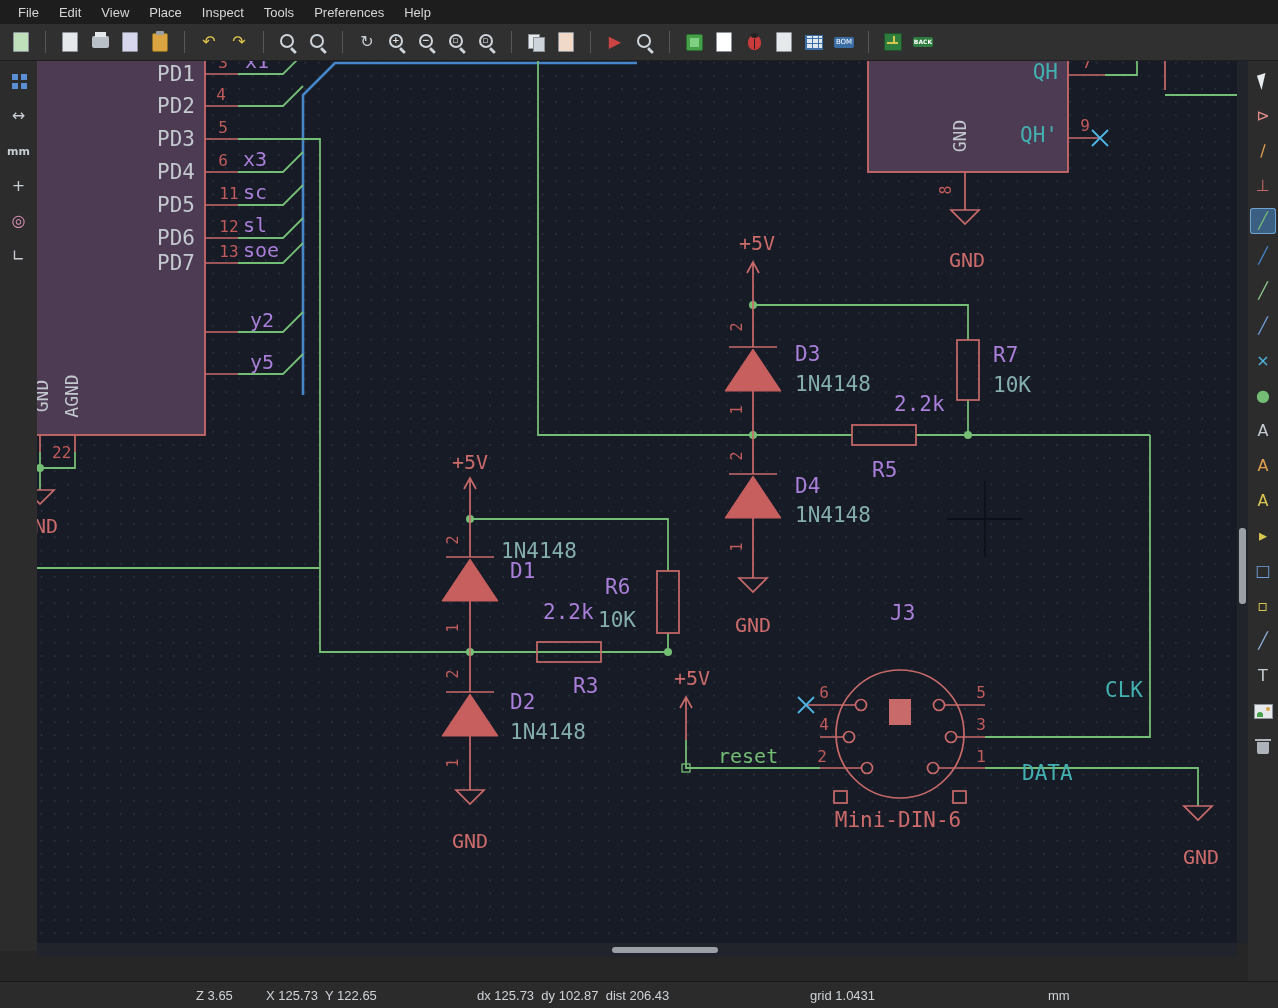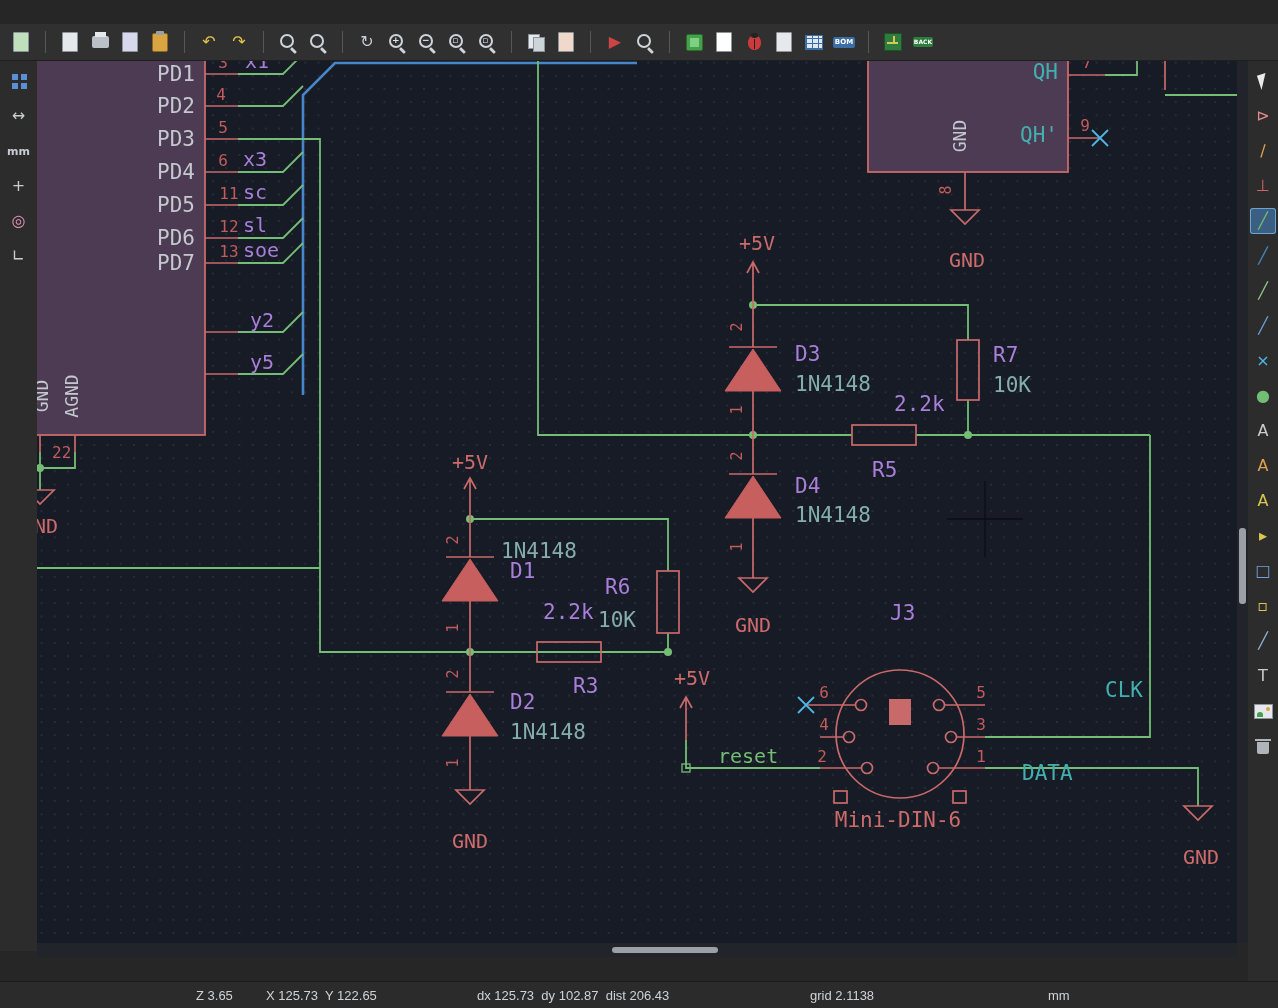--- a/index.html
+++ b/index.html
@@ -40,21 +40,21 @@
   .g.chip::before{content:"";position:absolute;inset:3px;background:#7fd083;}
   .g.board{width:16px;height:16px;background:#2e7d3f;border:1px solid #1d5228;position:relative;}
   .g.board::before{content:"";position:absolute;left:2px;top:8px;width:11px;height:2px;background:#d9c850;}
   .g.board::after{content:"";position:absolute;left:8px;top:2px;width:2px;height:8px;background:#d9c850;}
   .g.grid9{width:16px;height:13px;border:1px solid #3a6ea5;background:
      repeating-linear-gradient(0deg,#3a6ea5 0 1px,transparent 1px 5px),
      repeating-linear-gradient(90deg,#3a6ea5 0 1px,transparent 1px 6px),#dfe7f0;}
   .g.sheets{position:relative;width:18px;height:18px;}
   .g.sheets::before{content:"";position:absolute;left:1px;top:1px;width:10px;height:13px;background:#e6e9ec;border:1px solid #8d939a;}
   .g.sheets::after{content:"";position:absolute;left:6px;top:4px;width:10px;height:13px;background:#cdd4da;border:1px solid #8d939a;}
-  .g.bomtag{font-size:7px;font-weight:bold;color:#fff;background:#3a6ea5;padding:2px;border-radius:2px;width:auto;height:auto;text-align:right;}
+  .g.bomtag{font-size:7px;font-weight:normal;color:#fff;background:#3a6ea5;padding:2px;border-radius:2px;width:auto;height:auto;text-align:right;}
   .g.backtag{font-size:6px;font-weight:bold;color:#fff;background:#2e7d3f;padding:2px 1px;border-radius:2px;width:auto;height:auto;}
   .g.cursor{width:0;height:0;border-top:15px solid #e8ecef;border-right:9px solid transparent;transform:rotate(-18deg);}
   .g.trash{width:12px;height:12px;background:#aeb4ba;border-radius:0 0 2px 2px;position:relative;margin-top:3px;}
   .g.trash::before{content:"";position:absolute;top:-3px;left:-2px;width:16px;height:2px;background:#aeb4ba;}
   .g.pic{width:17px;height:13px;background:#e6e9ec;border:1px solid #8d939a;position:relative;}
   .g.pic::before{content:"";position:absolute;left:2px;bottom:1px;width:6px;height:5px;background:#45a049;border-radius:50% 50% 0 0;}
   .g.pic::after{content:"";position:absolute;right:2px;top:2px;width:4px;height:4px;background:#d9a441;border-radius:50%;}
   .g.grid4{width:6px;height:6px;background:#5b8fd4;box-shadow:9px 0 #5b8fd4,0 9px #5b8fd4,9px 9px #5b8fd4;
            transform:translate(-4px,-4px);}
 
@@ -84,20 +84,30 @@
   .hscroll .thumb{position:absolute;left:575px;top:4px;width:106px;height:6px;background:var(--scroll-thumb);border-radius:3px;}
   .statusbar{position:absolute;left:0;top:981px;width:100%;height:27px;background:var(--status-bg);
              border-top:1px solid #1a1a1a;color:#cfd3d7;font-size:13px;}
   .statusbar span{position:absolute;top:6px;white-space:pre;}
 </style>
 </head>
 <body>
 
 <div id="window">
 
+  <div class="menubar">
+    <span class="menu-item">File</span>
+    <span class="menu-item">Edit</span>
+    <span class="menu-item">View</span>
+    <span class="menu-item">Place</span>
+    <span class="menu-item">Inspect</span>
+    <span class="menu-item">Tools</span>
+    <span class="menu-item">Preferences</span>
+    <span class="menu-item">Help</span>
+  </div>
 
   <div class="toolbar-top">
       <div class="tb-icon">
         <span class="g sheet" style="background: rgb(191, 224, 187);"></span>
       </div>
       <div class="tb-sep"></div>
       <div class="tb-icon">
         <span class="g sheet"></span>
       </div>
       <div class="tb-icon">
@@ -486,17 +496,17 @@
       <div class="thumb"></div>
     </div>
   <div class="hscroll">
       <div class="thumb"></div>
     </div>
 
   <div class="statusbar">
     <span style="left:196px">Z 3.65</span>
     <span style="left:266px">X 125.73  Y 122.65</span>
     <span style="left:477px">dx 125.73  dy 102.87  dist 206.43</span>
-    <span style="left:810px">grid 2.1138</span>
+    <span style="left:810px">grid 1.0431</span>
     <span style="left:1048px">mm</span>
   </div>
 
 </div>
 
 </body></html>

